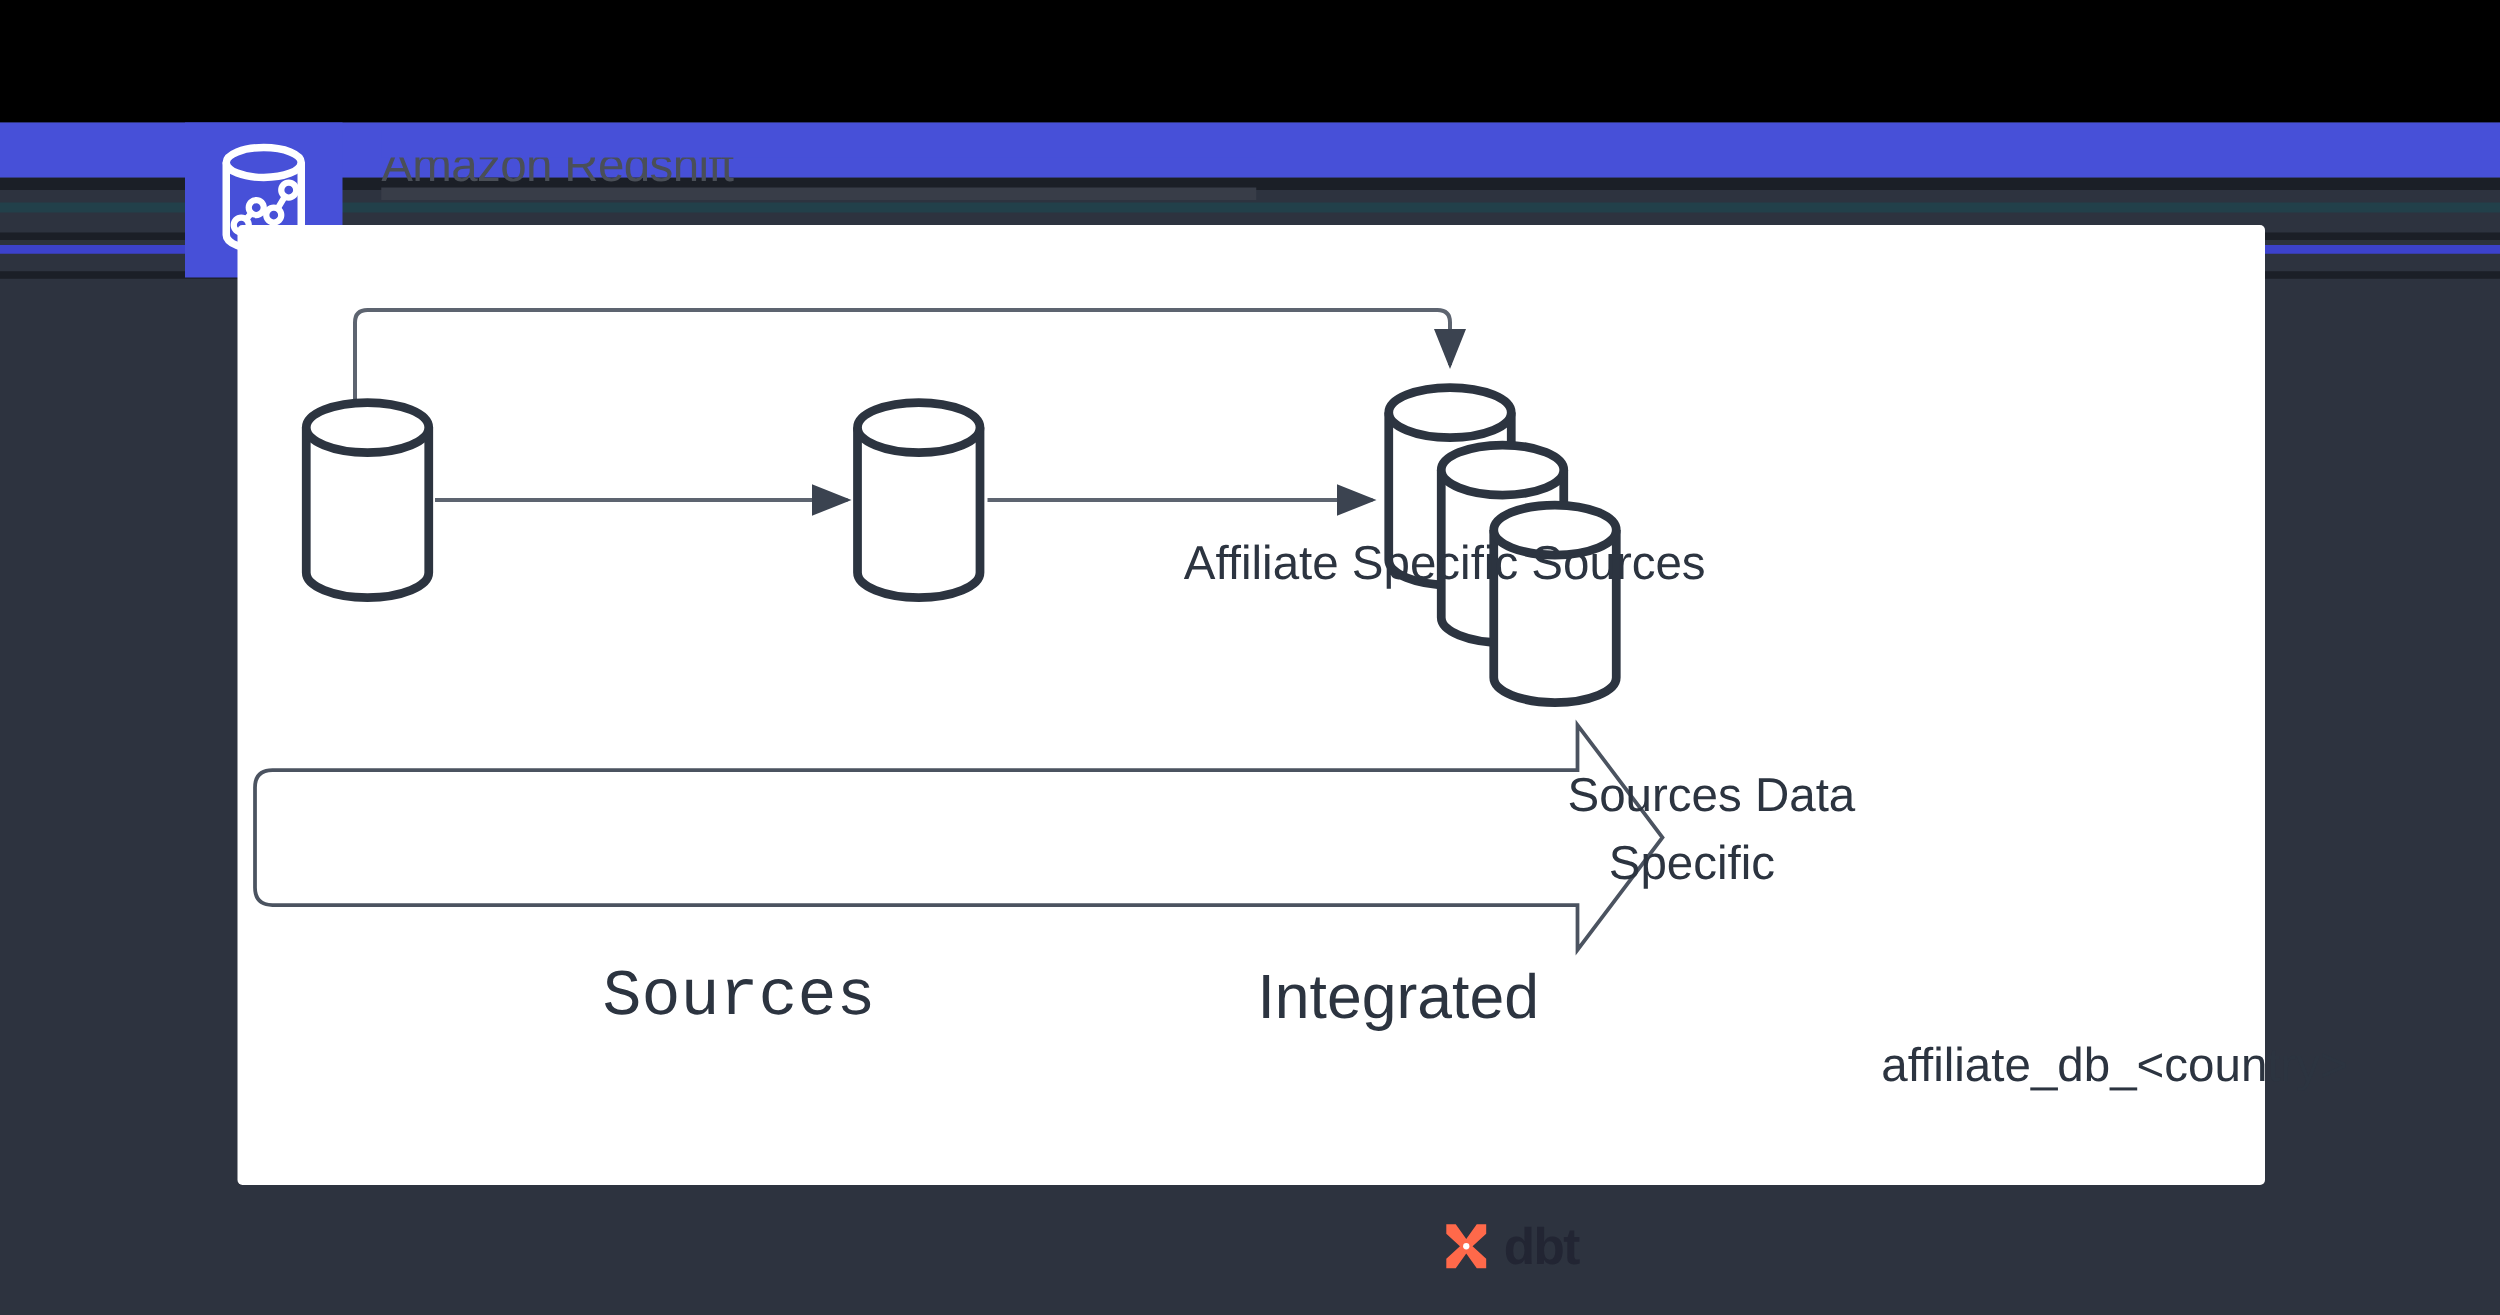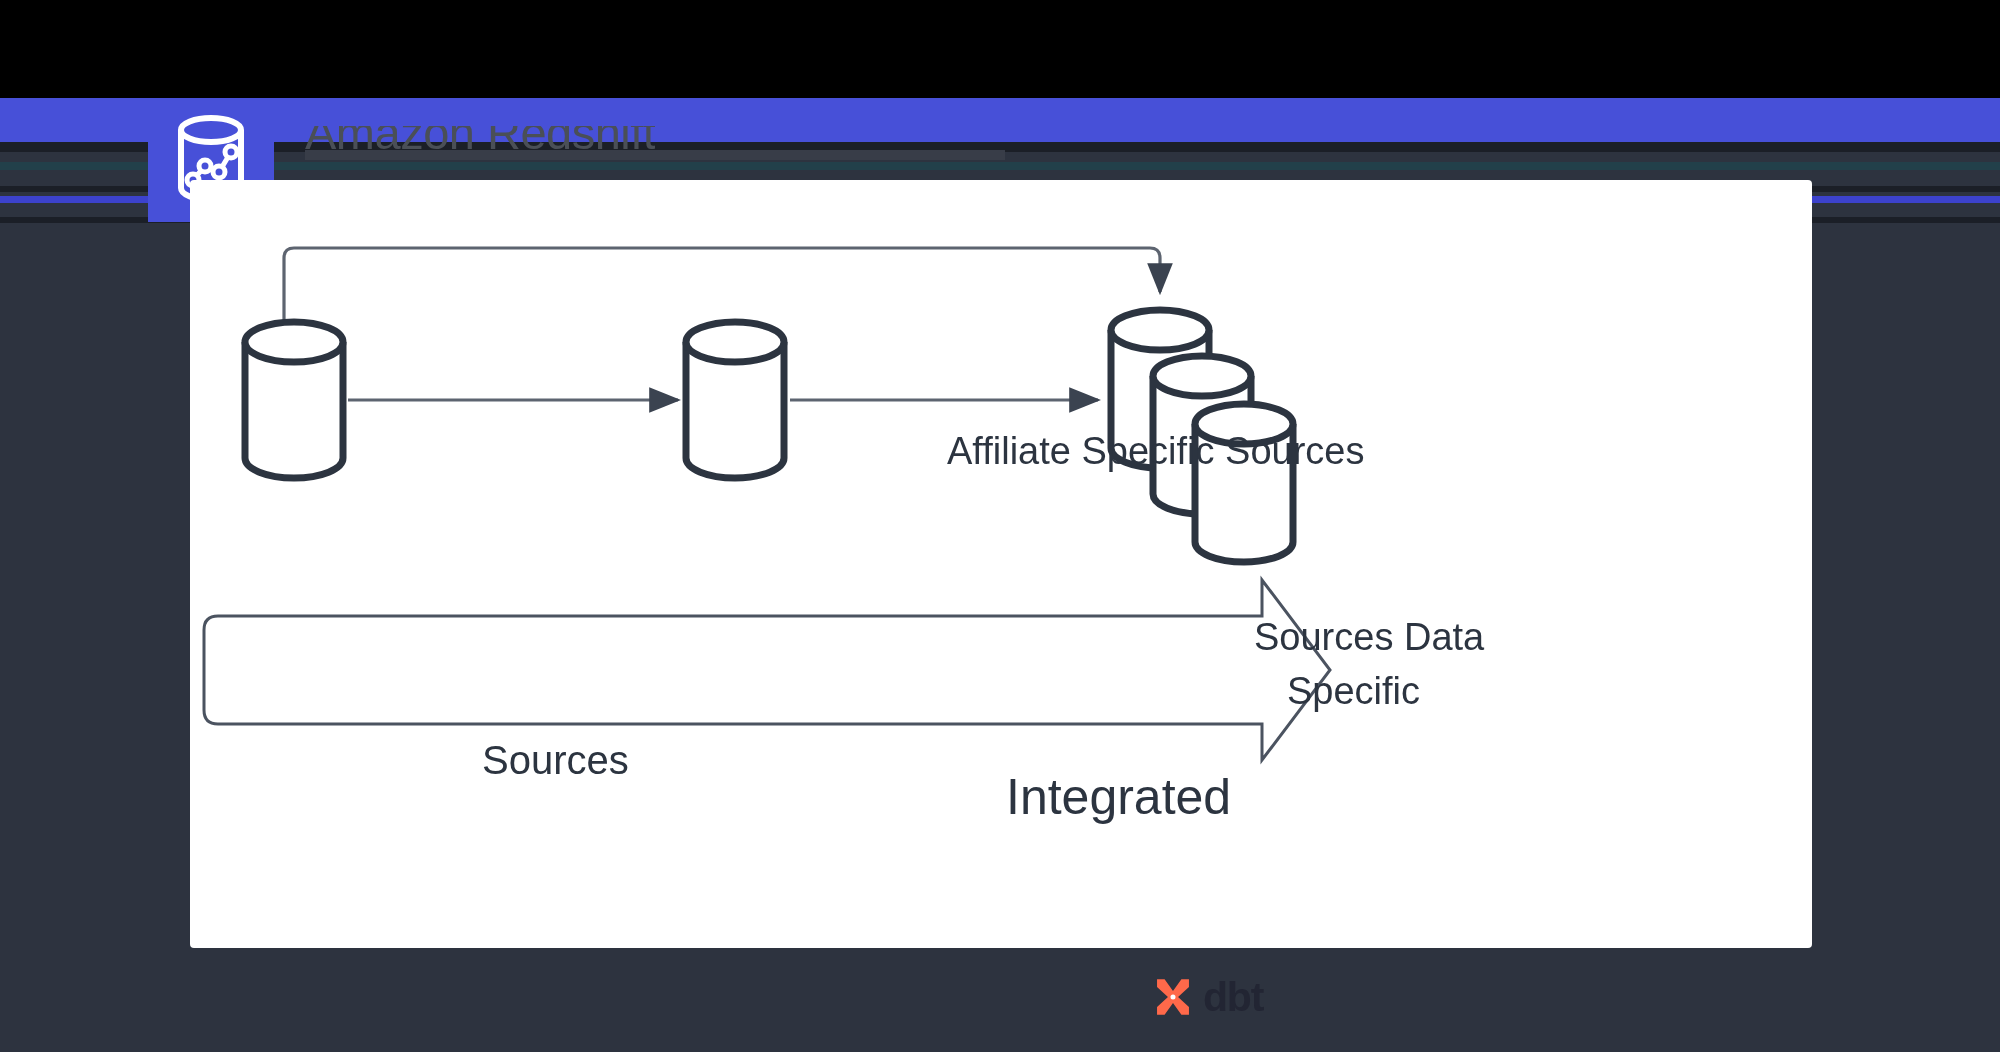--- a/index.html
+++ b/index.html
@@ -65,21 +65,21 @@
   }
   .logo-tile svg { position: absolute; left: 23px; top: 14px; }
 
   
   .product-title {
     position: absolute;
     left: 305px;
     top: 104px;
     height: 58px;
     overflow: hidden;
-    font-size: 47px;
+    font-size: 38px;
     font-weight: 400;
     line-height: 58px;
     letter-spacing: -0.5px;
     color: #4a4f57;
     white-space: nowrap;
   }
   .product-title-mask {
     position: absolute;
     left: 305px;
     top: 104px;
@@ -111,21 +111,21 @@
 
   
   .lbl {
     position: absolute;
     color: #2c3440;
     font-family: "Liberation Sans", sans-serif;
     font-weight: 400;
     white-space: nowrap;
   }
   .lbl-affiliate-sources { left: 757px; top: 250px; font-size: 38px; }
-  .lbl-sources          { left: 292px; top: 558px; font-size: 40px; }
+  .lbl-sources          { left: 292px; top: 588px; font-size: 52px; font-family: Liberation Mono, monospace; }
   .lbl-integrated       { left: 816px; top: 588px; font-size: 50px; }
   .lbl-sdp-1            { left: 1064px; top: 436px; font-size: 38px; }
   .lbl-sdp-2            { left: 1097px; top: 490px; font-size: 38px; }
   .lbl-affiliate-db     { left: 1315px; top: 652px; font-size: 38px; }
 
   
   .dbt-mark {
     position: absolute;
     left: 962px;
     top: 796px;
@@ -217,20 +217,21 @@
     <div class="lbl lbl-affiliate-sources">Affiliate Specific Sources</div>
 
     <div class="lbl lbl-sources">Sources</div>
 
     <div class="lbl lbl-integrated">Integrated</div>
 
     <div class="lbl lbl-sdp-1">Sources Data</div>
 
     <div class="lbl lbl-sdp-2">Specific</div>
 
+    <div class="lbl lbl-affiliate-db">affiliate_db_&lt;country&gt;</div>
 
     <div class="dbt-mark">
       <svg width="42" height="42" viewBox="0 0 100 100">
         <path d="M12 8 L30 8 L50 36 L70 8 L88 8 L88 26 L62 50 L88 74 L88 92 L70 92
                  L50 64 L30 92 L12 92 L12 74 L38 50 L12 26 Z" fill="#ff694a"></path>
         <circle cx="50" cy="50" r="6" fill="#ffffff"></circle>
       </svg>
       <span class="dbt-text">dbt</span>
     </div>
 

